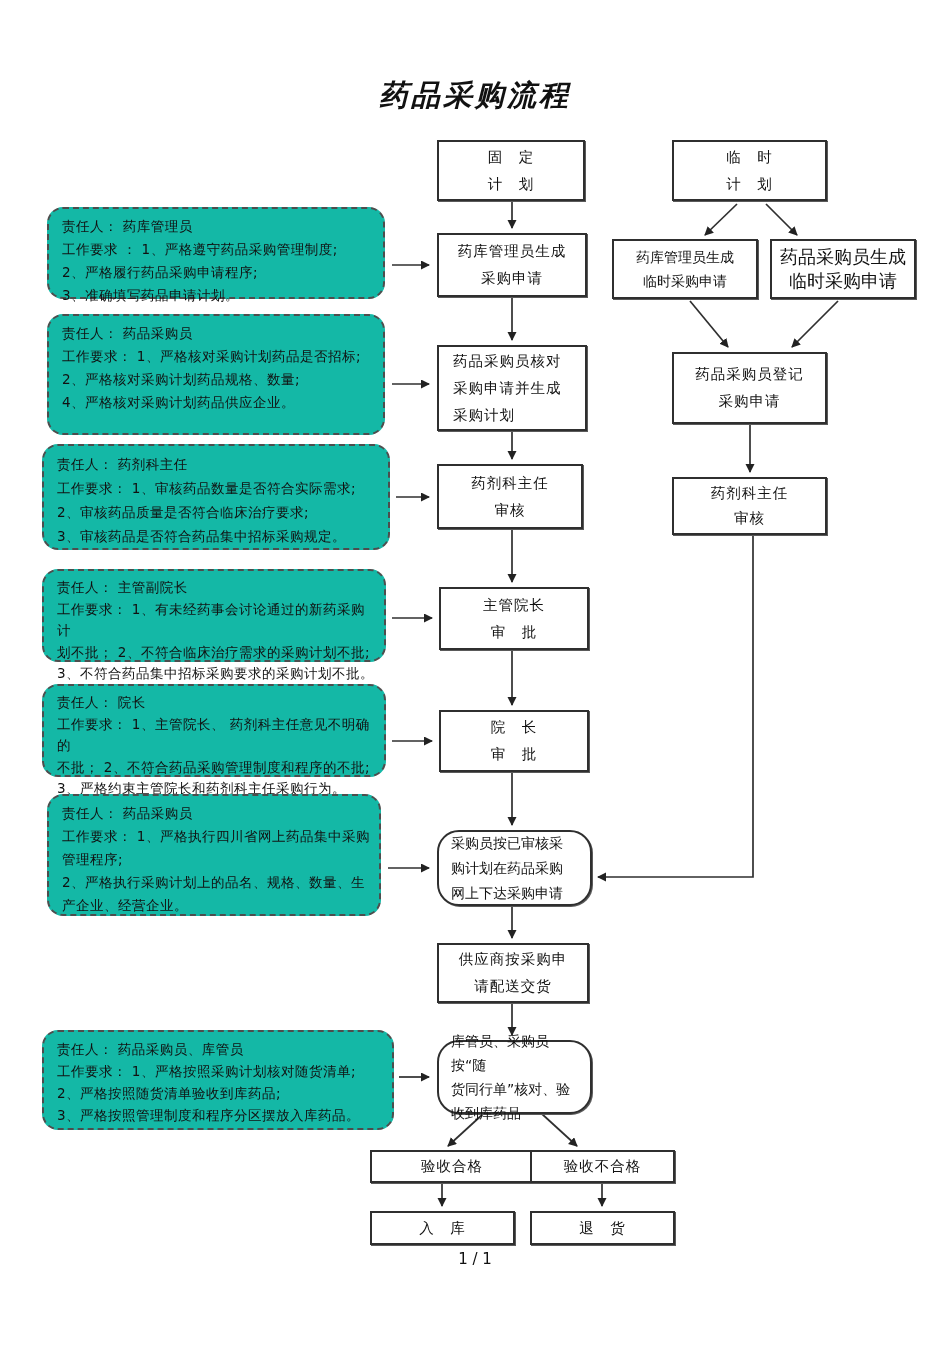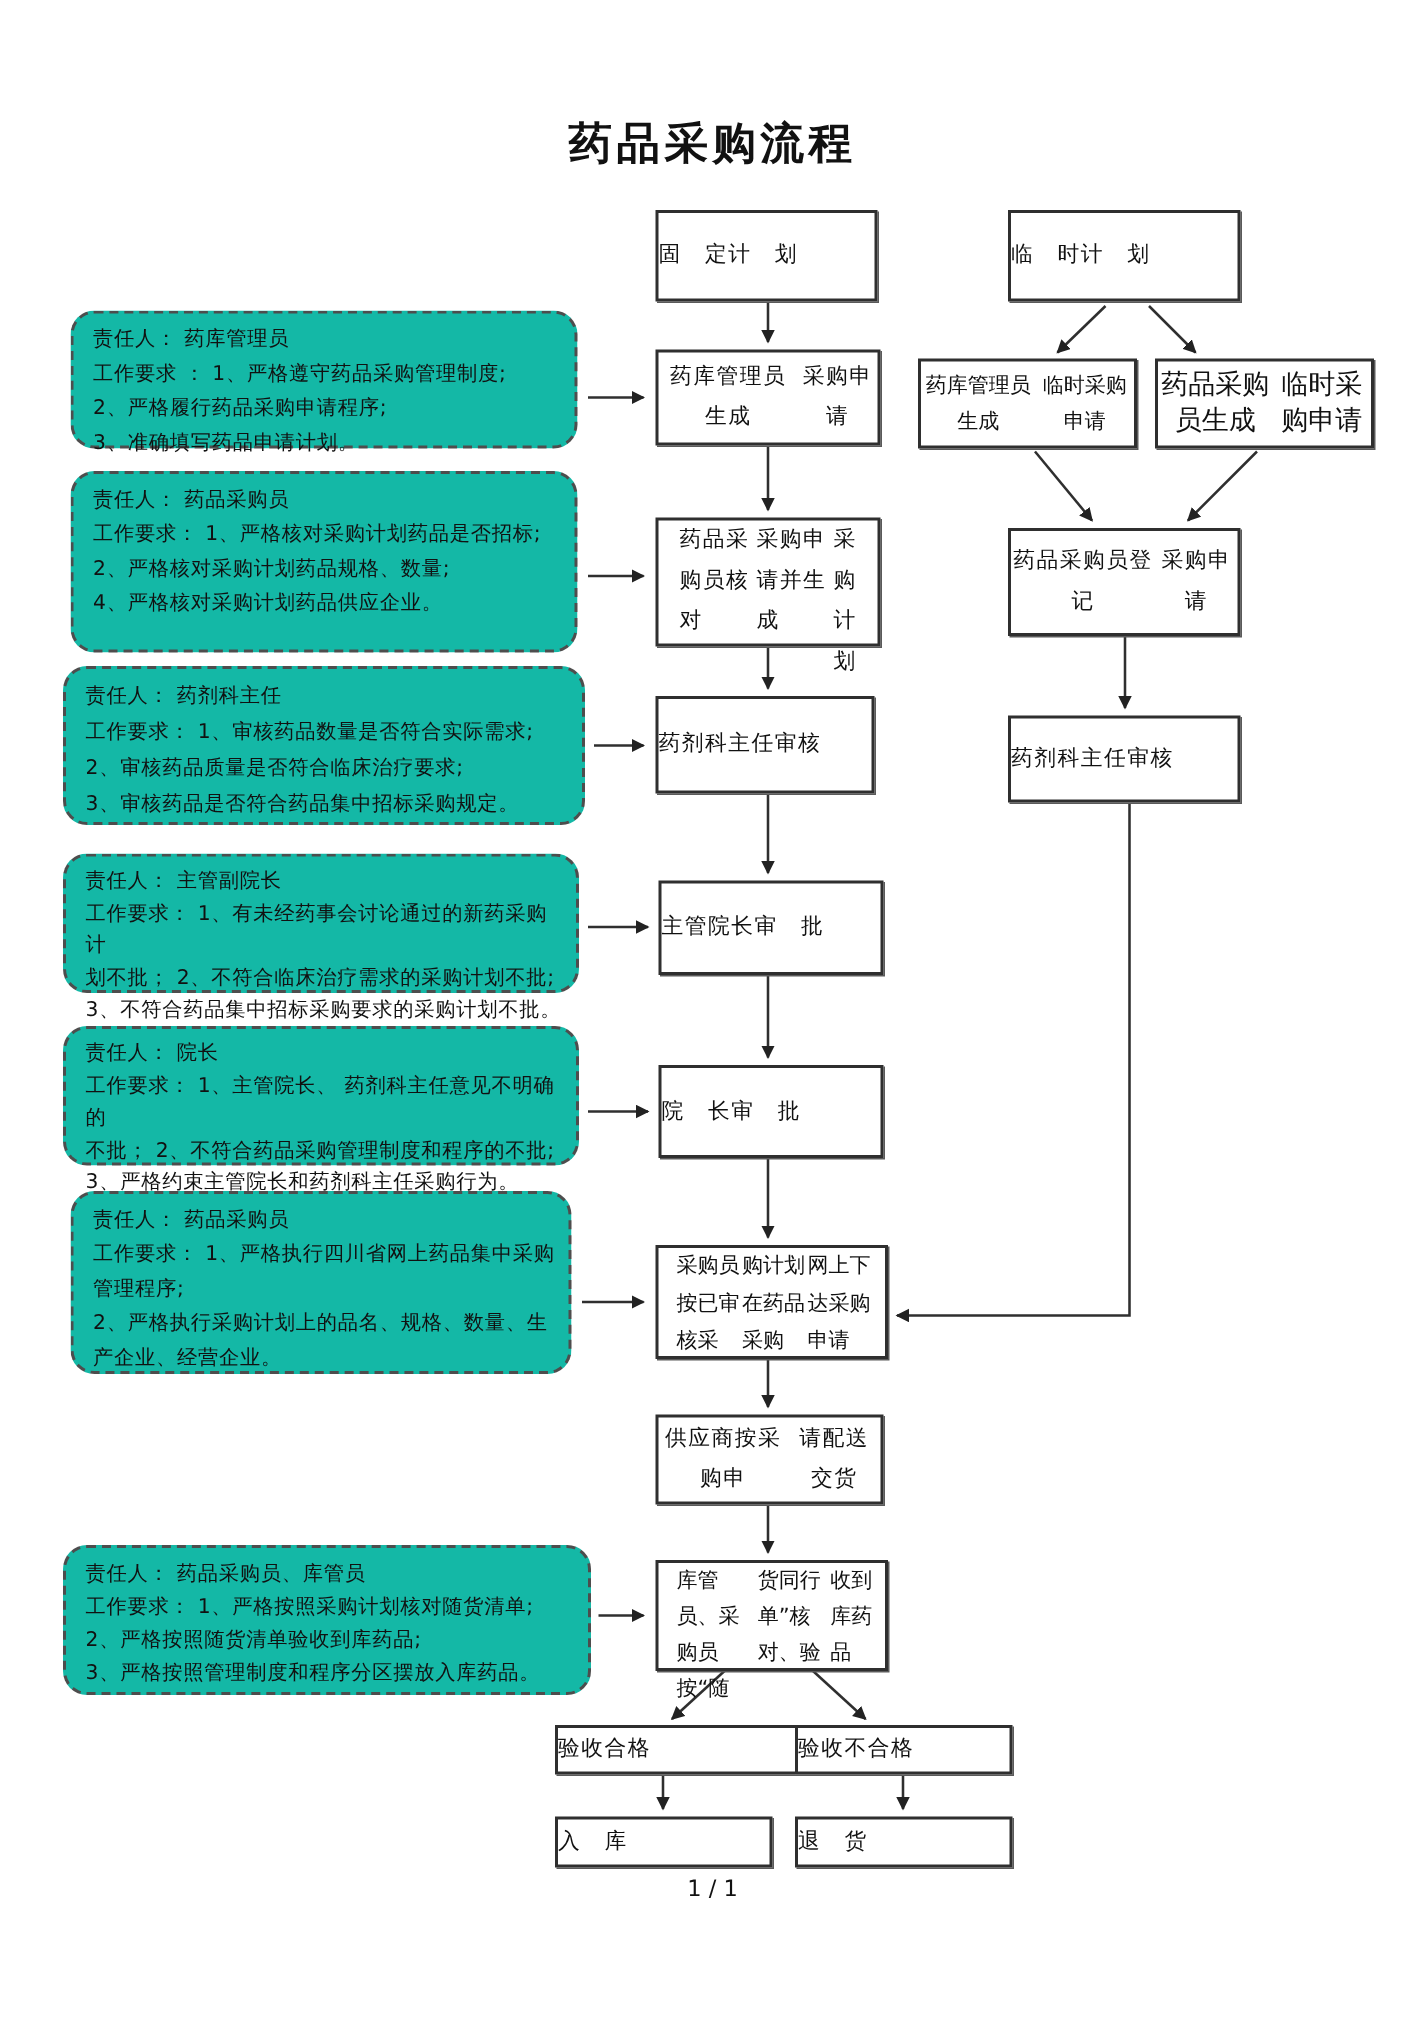--- a/index.html
+++ b/index.html
@@ -1,25 +1,25 @@
 <!DOCTYPE html>
 <html><head>
 <meta charset="utf-8">
 <style>
   html,body{margin:0;padding:0;background:#ffffff;}
   .page{position:relative;width:950px;height:1345px;background:#ffffff;
         font-family:"DejaVu Sans","Liberation Sans",sans-serif;color:#111;overflow:hidden;}
   .title{position:absolute;left:0;top:76px;width:950px;margin:0;text-align:center;
          font-family:"DejaVu Serif","Liberation Serif",serif;
-         font-size:29px;font-weight:bold;letter-spacing:3px;}
+         font-size:29px;font-weight:bold;letter-spacing:3px;font-style:italic;}
   .box{position:absolute;background:#fff;border:2px solid #2f2f2f;box-shadow:1px 1px 0 #5a5a5a;
-       display:flex;align-items:center;justify-content:flex-start;
+       display:flex;flex-direction:column;align-items:center;justify-content:center;
        font-size:14.5px;line-height:27px;letter-spacing:1px;text-align:center;box-sizing:border-box;}
   .box.align-left{align-items:flex-start;text-align:left;padding:0 8px 0 12px;
-                  letter-spacing:0;font-size:14px;line-height:25px;}
+                  letter-spacing:0;font-size:14px;line-height:25px;border-radius:22px;}
   .box.lh24{line-height:24px;}
   .note{position:absolute;background:#14b8a6;border:2px dashed #4d4d4d;border-radius:16px;
         padding:6px 8px 4px 13px;font-size:13.5px;line-height:23px;letter-spacing:0.5px;
         box-sizing:border-box;}
   .footer{position:absolute;left:395px;top:1250px;width:160px;text-align:center;font-size:15px;}
   svg.arrows{position:absolute;left:0;top:0;pointer-events:none;}
 </style>
 </head>
 <body>
 

